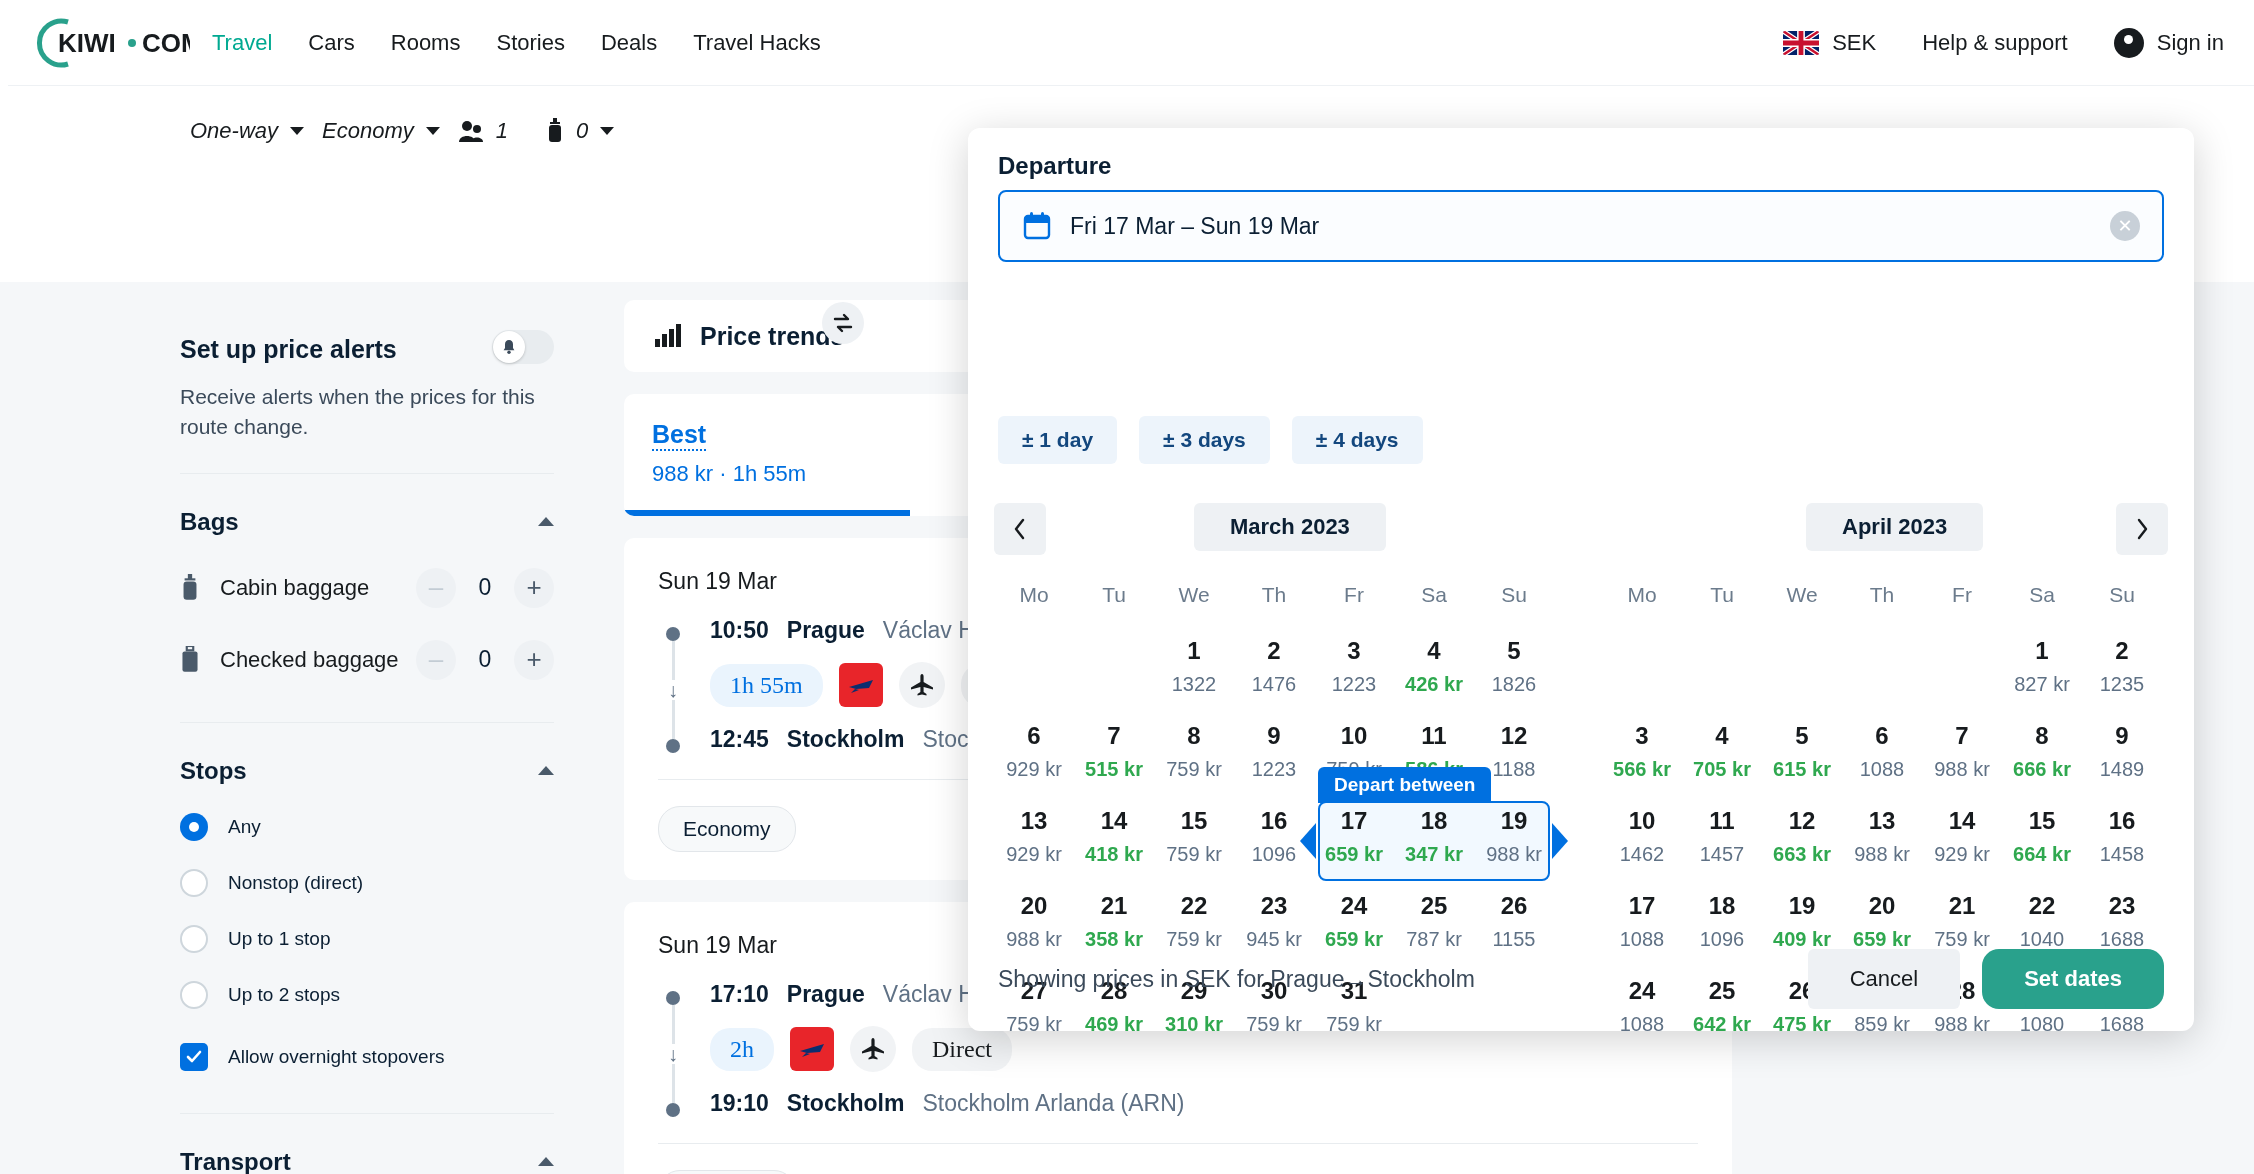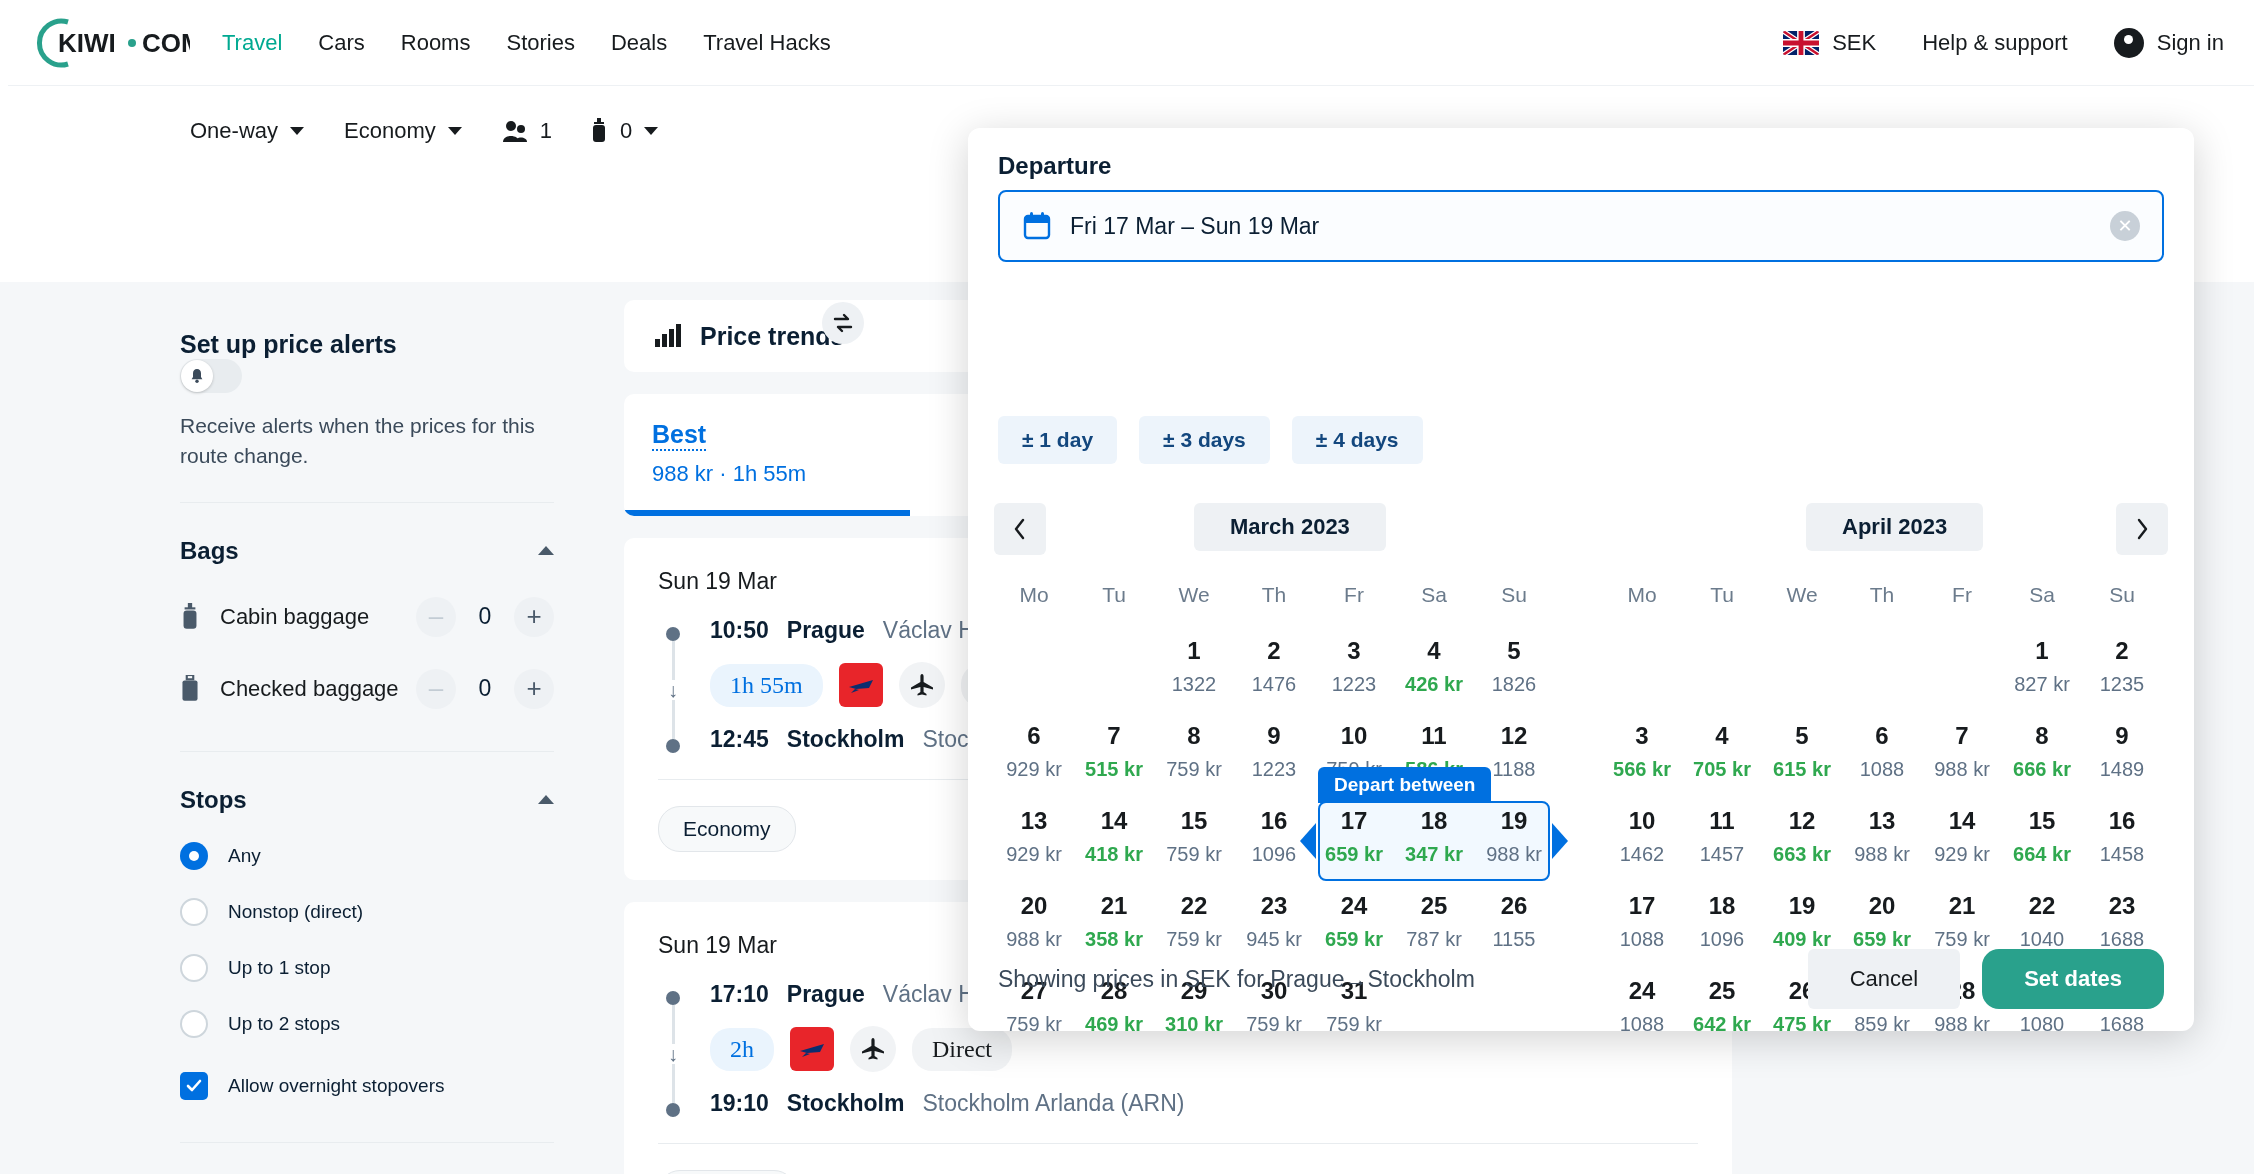--- a/index.html
+++ b/index.html
@@ -13,35 +13,35 @@
   .page { position: relative; width: 2254px; height: 1174px; background:#ffffff; }
 
   
   .header {
     position:absolute; top:0; left:8px; width:2254px; height:86px;
     background:#fff; display:flex; align-items:center;
     border-bottom:1px solid #eef1f4;
   }
   .logo-wrap { display:flex; align-items:center; margin-left:14px; }
   .logo-svg { display:block; }
-  .nav { display:flex; align-items:center; gap:36px; margin-left:32px; }
+  .nav { display:flex; align-items:center; gap:36px; margin-left:22px; }
   .nav-item { font-size:22px; color:#171b1e; white-space:nowrap; cursor:pointer; }
   .nav-item.active { color:#00a991; }
   .header-right { margin-left:auto; display:flex; align-items:center; gap:46px; margin-right:38px; }
   .hr-item { display:flex; align-items:center; gap:13px; font-size:22px; color:#171b1e; white-space:nowrap; cursor:pointer; }
   .flag { width:36px; height:24px; border-radius:2px; display:block; }
   .avatar-ic { width:30px; height:30px; border-radius:50%; background:#171b1e; display:flex; align-items:center; justify-content:center; }
   .avatar-ic .head { width:9px;height:9px;border-radius:50%;background:#fff; position:relative; top:-3px;}
   .avatar-ic .body { width:16px;height:8px;border-radius:8px 8px 0 0;background:#fff; position:absolute; bottom:5px;}
 
   
   .searchbar {
     position:absolute; top:86px; left:0; width:2254px; height:196px; background:#fff;
   }
-  .sb-opts { position:absolute; top:32px; left:190px; display:flex; align-items:center; gap:40px; }
+  .sb-opts { position:absolute; top:32px; left:190px; display:flex; align-items:center; gap:18px;font-style:italic; }
   .sb-opt { display:flex; align-items:center; gap:12px; font-size:22px; color:#171b1e; cursor:pointer;}
   .chev { width:0;height:0;border-left:7px solid transparent;border-right:7px solid transparent;border-top:8px solid #171b1e; }
   .pax-ic { width:26px;height:22px; display:flex; align-items:flex-end; }
   .bag-ic { width:18px;height:26px; }
 
   .sb-fields { position:absolute; top:200px; left:188px; display:flex; align-items:center; }
   .field {
     height:70px; border:1px solid #ced6dc; background:#fff; display:flex; align-items:center;
     padding:0 22px; gap:16px;
   }
@@ -56,21 +56,21 @@
     position:absolute; left:822px; top:216px; width:42px; height:42px; border-radius:50%;
     background:#eef1f4; display:flex; align-items:center; justify-content:center; z-index:4;
   }
 
   
   .content { position:absolute; top:282px; left:0; width:2254px; height:892px; background:#f5f7f9; }
 
   .sidebar { position:absolute; top:18px; left:152px; width:430px; }
   .card { background:#fff; border-radius:10px; }
   .side-card { padding:30px 28px 10px 28px; }
-  .alerts-head { display:flex; align-items:flex-start; justify-content:space-between;flex-direction:column; }
+  .alerts-head { display:flex; align-items:flex-end; justify-content:space-between; }
   .alerts-title { font-size:25px; font-weight:bold; }
   .toggle { width:62px;height:34px;border-radius:17px;background:#e8ecef; position:relative; }
   .toggle .knob { position:absolute; left:1px; top:1px; width:32px;height:32px;border-radius:50%;background:#fff; box-shadow:0 1px 3px rgba(0,0,0,.2); display:flex;align-items:center;justify-content:center; }
   .alerts-desc { font-size:21px; color:#3b4a5a; line-height:1.45; margin-top:18px; }
   .divider { height:1px; background:#e8ecef; margin:30px 0 0 0; }
   .sec-head { display:flex; align-items:center; justify-content:space-between; padding:34px 0 0 0; }
   .sec-title { font-size:24px; font-weight:bold; }
   .caret-up { width:0;height:0;border-left:8px solid transparent;border-right:8px solid transparent;border-bottom:9px solid #4a5a6a; }
   .bag-row { display:flex; align-items:center; margin-top:32px; }
   .bag-row .bl { font-size:22px; color:#171b1e; margin-left:20px; }

